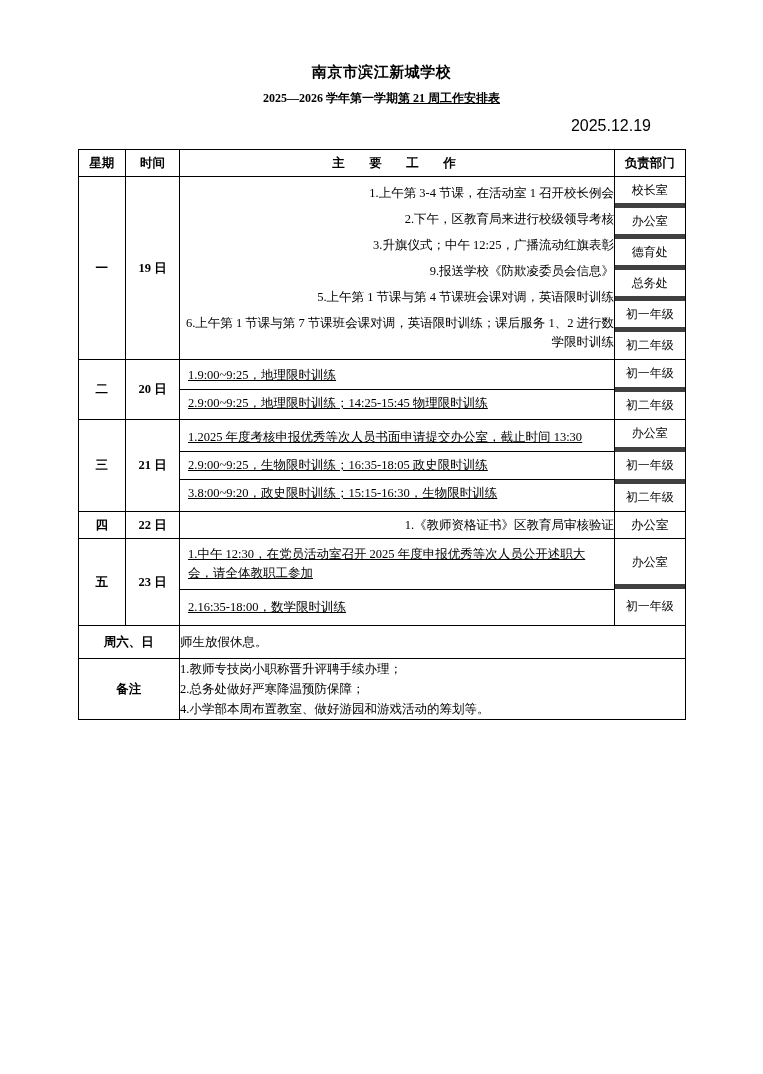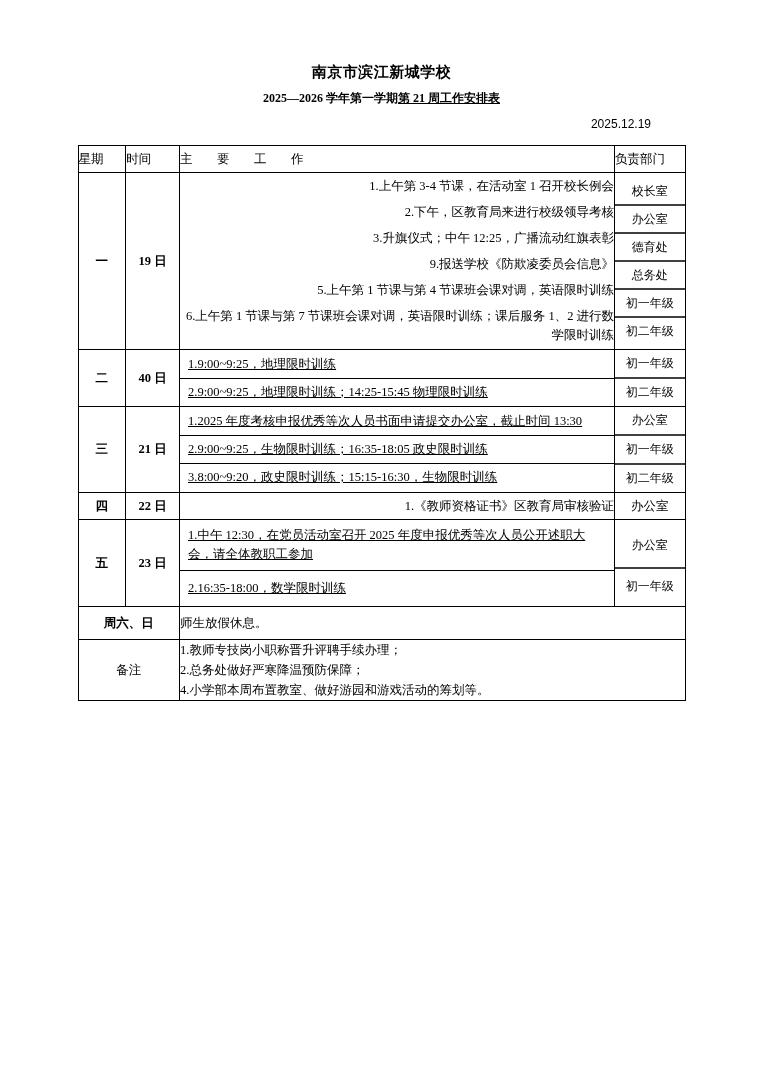--- a/index.html
+++ b/index.html
@@ -35,21 +35,21 @@
     font-size: 12px;
     font-weight: bold;
     line-height: 26px;
     margin-top: 1px;
   }
   .title-line2 .underline {
     text-decoration: underline;
   }
   .date-line {
     text-align: right;
-    font-size: 12px;
+    font-size: 16px;
     margin-top: 6px;
     padding-right: 72px;
     font-family: "Liberation Sans", sans-serif;
   }
   table.schedule {
     border-collapse: collapse;
     margin: 14px auto 0 auto;
     width: 608px;
     table-layout: fixed;
   }
@@ -59,22 +59,22 @@
     padding: 0;
     vertical-align: middle;
     font-size: 12.5px;
   }
   .col-day { width: 46px; }
   .col-time { width: 52px; }
   .col-work { width: 420px; }
   .col-dept { width: 68px; }
 
   thead th {
-    text-align: left;
-    font-weight: normal;
+    text-align: center;
+    font-weight: bold;
     height: 26px;
     font-size: 13px;
   }
   th.work-head {
     letter-spacing: 6px;
   }
   td.day-cell, td.time-cell {
     text-align: center;
     font-weight: bold;
     font-size: 13.5px;
@@ -94,21 +94,21 @@
     line-height: 26px;
   }
   .rowline-tall {
     line-height: 19px;
     padding: 4px 0;
   }
   td.dept-stack {
     padding: 0;
   }
   td.dept-stack div {
-    border-bottom: 2px solid #404040;
+    border-bottom: 5px solid #404040;
     text-align: center;
     font-size: 12px;
   }
   td.dept-stack div:last-child {
     border-bottom: none;
   }
   td.work-stack {
     padding: 0;
     text-decoration: underline;
   }
@@ -125,21 +125,21 @@
     font-weight: bold;
     font-size: 13px;
     height: 32px;
   }
   .weekend-text {
     padding: 6px 6px 6px 8px;
     font-size: 12.5px;
   }
   .remark-label {
     text-align: center;
-    font-weight: normal;
+    font-weight: bold;
     font-size: 13px;
   }
   .remark-text {
     padding: 6px 6px 8px 8px;
     line-height: 20px;
     font-size: 12.5px;
   }
 </style>
 </head>
 <body>
@@ -187,21 +187,21 @@
           <div class="rowline">办公室</div>
           <div class="rowline">德育处</div>
           <div class="rowline">总务处</div>
           <div class="rowline">初一年级</div>
           <div style="line-height:19px;padding:4px 0;">初二年级</div>
         </td>
       </tr>
 
       <tr>
         <td class="day-cell">二</td>
-        <td class="time-cell">40 日</td>
+        <td class="time-cell">20 日</td>
         <td class="work-stack">
           <div class="line">1.9:00~9:25，地理限时训练</div>
           <div class="line">2.9:00~9:25，地理限时训练；14:25-15:45 物理限时训练</div>
         </td>
         <td class="dept-stack">
           <div class="rowline" style="height:27px;line-height:27px;">初一年级</div>
           <div class="rowline" style="height:27px;line-height:27px;">初二年级</div>
         </td>
       </tr>
 

